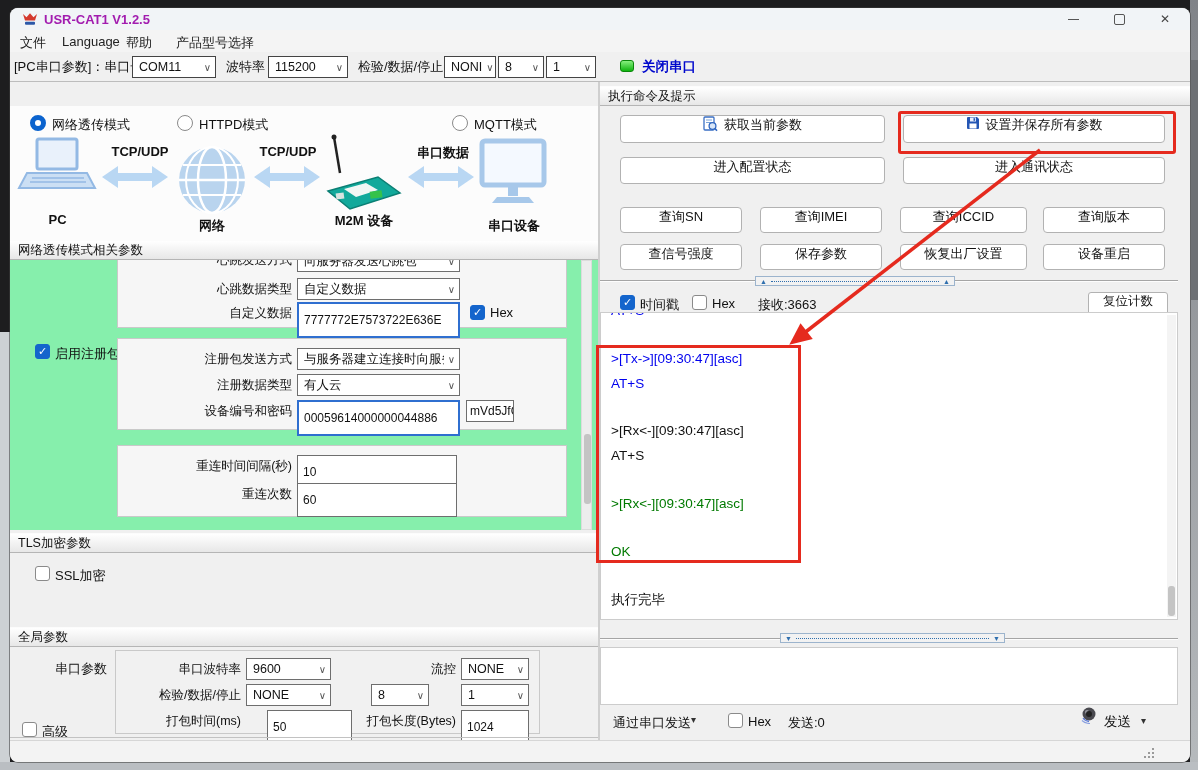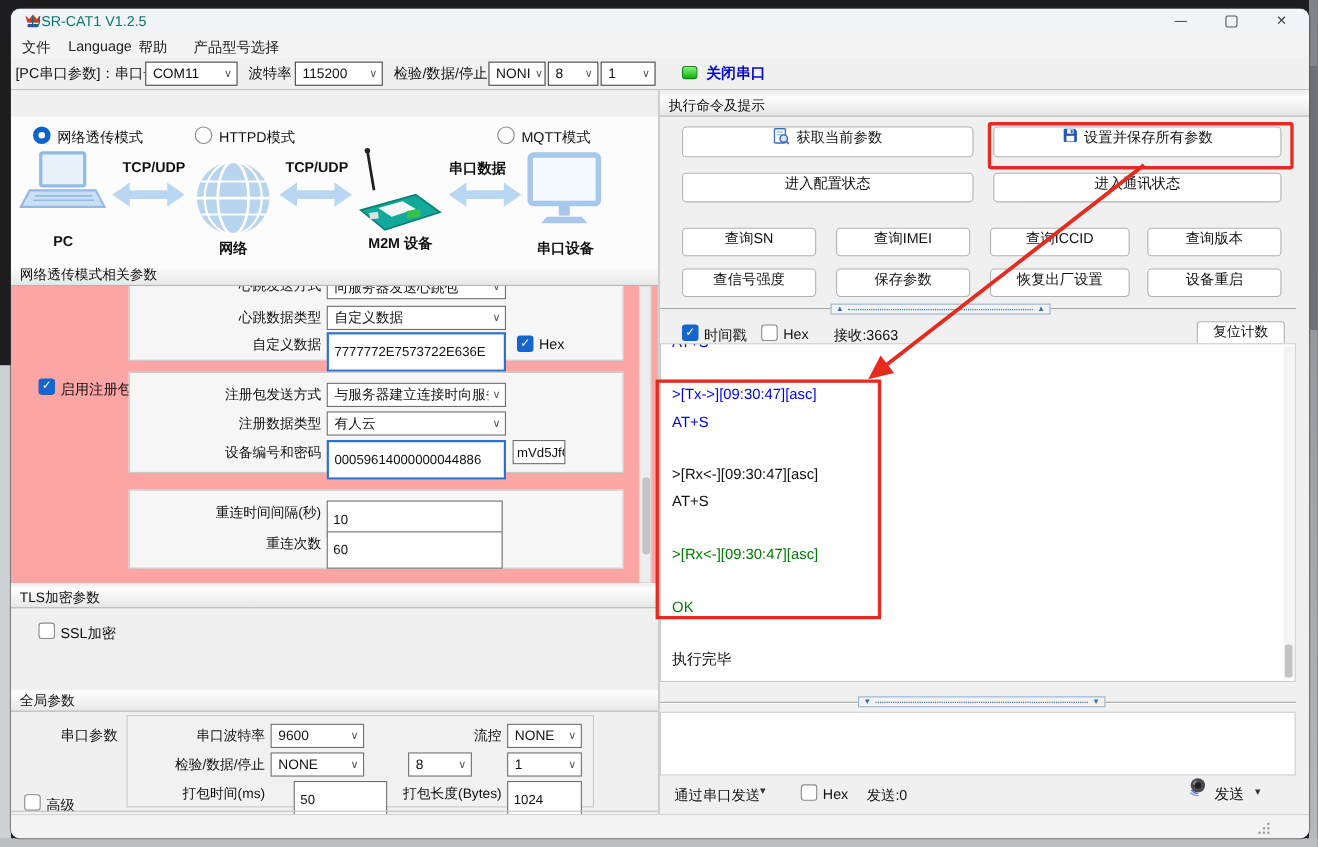--- a/index.html
+++ b/index.html
@@ -51,21 +51,21 @@
 
   <div class="win">
 
     <div class="titlebar">
       <span class="abs" style="left:12px;top:3px;width:16px;height:16px;">
         <svg width="16" height="16" viewBox="0 0 16 16">
             <path d="M1 3 L4.5 6.2 L8 2.2 L11.5 6.2 L15 3 L13 9.6 L3 9.6 Z" fill="#d4392e"></path>
             <rect x="3" y="10.8" width="10" height="3" rx="1" fill="#2b57a8"></rect>
           </svg>
       </span>
-      <span class="abs t13" style="left:18px;top:4px;color:#0f766e;">USR-CAT1 V1.2.5</span>
+      <span class="abs t13" style="left:34px;top:4px;color:#a21caf;font-weight:bold;">USR-CAT1 V1.2.5</span>
       <div class="abs" style="left:1040px;top:0;width:140px;height:22px;display:flex;">
         <div class="winbtn">
             <span style="display:block;width:11px;height:1px;background:#555;"></span>
           </div>
         <div class="winbtn">
             <span style="display:block;width:9px;height:9px;border:1px solid #555;border-radius:2px;"></span>
           </div>
         <div class="winbtn">
             <span style="font-size:12px;">✕</span>
           </div>
@@ -154,29 +154,29 @@
         <polygon points="398,44 414,33 414,40 448,40 448,33 464,44 448,55 448,48 414,48 414,55" fill="#b9d7f3"></polygon>
       </g>
       <g>
         <rect x="472" y="8" width="62" height="44" rx="3" fill="#f4f9ff" stroke="#a7c8ea" stroke-width="5"></rect>
         <rect x="498" y="54" width="10" height="9" fill="#a7c8ea"></rect>
         <polygon points="487,64 519,64 524,70 482,70" fill="#a7c8ea"></polygon>
       </g>
     </svg>
     <span class="abs" style="left:95px;top:136px;width:70px;text-align:center;font-weight:bold;font-size:13px;">TCP/UDP</span>
     <span class="abs" style="left:243px;top:136px;width:70px;text-align:center;font-weight:bold;font-size:13px;">TCP/UDP</span>
-    <span class="abs" style="left:398px;top:136px;width:70px;font-weight:bold;font-size:13px;">串口数据</span>
+    <span class="abs" style="left:398px;top:136px;width:70px;text-align:center;font-weight:bold;font-size:13px;">串口数据</span>
     <span class="abs" style="left:20px;top:204px;width:55px;text-align:center;font-weight:bold;font-size:13px;">PC</span>
     <span class="abs" style="left:172px;top:209px;width:60px;text-align:center;font-weight:600;font-size:13px;">网络</span>
     <span class="abs" style="left:315px;top:204px;width:78px;text-align:center;font-weight:600;font-size:13px;">M2M 设备</span>
     <span class="abs" style="left:468px;top:209px;width:72px;text-align:center;font-weight:600;font-size:13px;">串口设备</span>
 
     <div class="hdr" style="left:0;top:232px;width:588px;">网络透传模式相关参数</div>
 
-    <div class="abs" style="left:0;top:252px;width:588px;height:270px;background:#fca5a5;overflow:hidden;">
+    <div class="abs" style="left:0;top:252px;width:588px;height:270px;background:#86efac;overflow:hidden;">
       <div class="grp" style="left:107px;top:-16px;width:450px;height:84px;"></div>
       <span class="flabel" style="left:150px;top:-8px;width:132px;">心跳发送方式</span>
       <div class="combo" style="left:287px;top:-10px;width:163px;">
           <span style="overflow:hidden;white-space:nowrap;">向服务器发送心跳包</span>
           <span class="ch">∨</span>
         </div>
       <span class="flabel" style="left:150px;top:21px;width:132px;">心跳数据类型</span>
       <div class="combo" style="left:287px;top:18px;width:163px;">
           <span>自定义数据</span>
           <span class="ch">∨</span>

